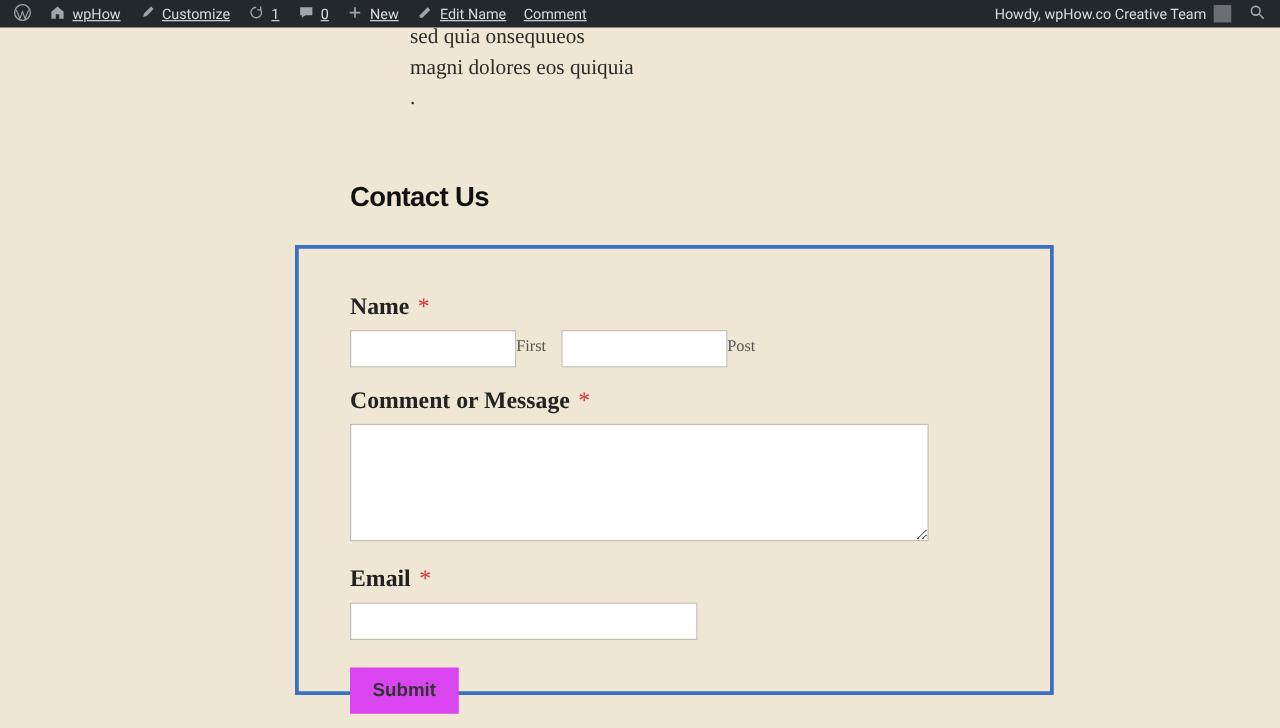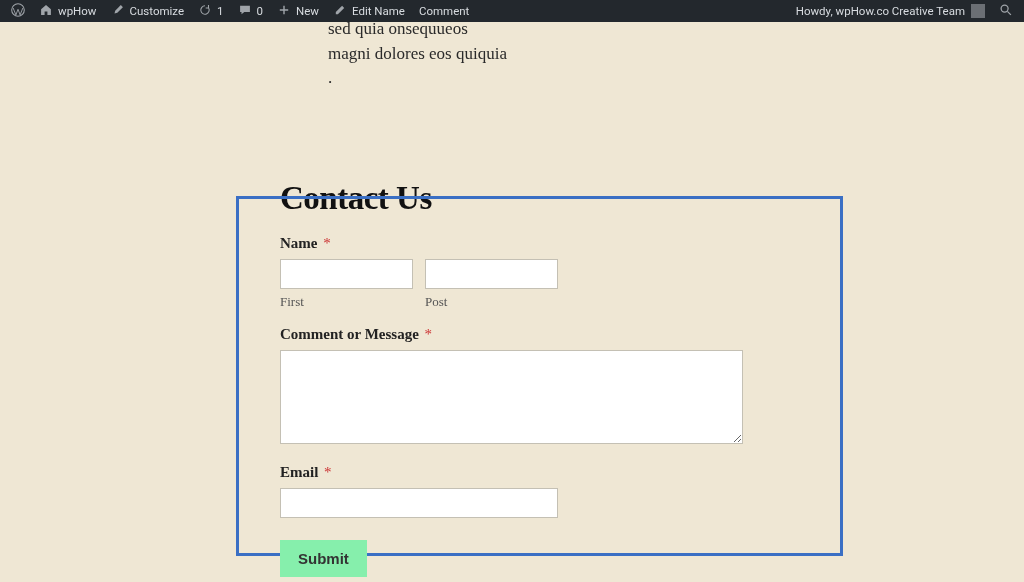--- a/index.html
+++ b/index.html
@@ -13,21 +13,21 @@
   }
   
   .adminbar{
     position:absolute;top:0;left:0;right:0;height:22px;
     background:#23282d;
     display:flex;align-items:center;
     font-size:11.5px;color:#ccd0d4;
     padding:0 4px;
     box-sizing:border-box;
   }
-  .adminbar .ab-left{display:flex;align-items:center;height:100%;}
+  .adminbar .ab-left{display:flex;align-items:center;height:100%;text-decoration:underline;}
   .adminbar .ab-right{margin-left:auto;display:flex;align-items:center;height:100%;text-align:right;}
   .ab-item{display:flex;align-items:center;height:100%;padding:0 7px;cursor:pointer;}
   .ab-item svg{width:14px;height:14px;fill:#a0a5aa;stroke:#a0a5aa;}
   .ab-item span.ab-label{margin-left:5px;color:#d8dce0;}
   .ab-item span.ab-count{margin-left:5px;color:#d8dce0;}
   .avatar{width:14px;height:14px;background:#6b6f74;margin-left:6px;}
   
   .page{
     position:absolute;top:22px;left:0;right:0;bottom:0;
   }
@@ -36,65 +36,64 @@
     left:280px;top:-5px;
     width:180px;
     font-family:Georgia,"Times New Roman",serif;
     font-size:17px;line-height:1.45;
     color:#2a2a2a;
     margin-left:48px;
   }
   .heading{
     position:absolute;
     left:280px;top:123px;
-    font-family:Liberation Serif, serif;
+    font-family:Liberation Sans, sans-serif;
     font-weight:800;
-    font-size:33px;
+    font-size:22px;
     letter-spacing:-0.5px;
     color:#111;
-    margin-top:35px;
   }
   
   .form-wrap{
     position:absolute;
     left:236px;top:174px;
     width:607px;height:360px;
     border:3px solid #3a6fc4;
     box-sizing:border-box;
   }
   .form-inner{
     position:absolute;left:41px;top:36px;right:54px;
   }
   .field{margin-bottom:16px;}
   .flabel{
     font-family:Georgia,"Times New Roman",serif;
-    font-weight:700;font-size:15px;color:#222;
+    font-weight:700;font-size:19px;color:#222;
     display:block;margin-bottom:7px;
   }
   .req{color:#c33;margin-left:2px;font-weight:400;}
   .name-row{display:flex;gap:12px;}
-  .name-col{display:flex;flex-direction:column;}
+  .name-col{display:flex;flex-direction:row;}
   input[type=text],textarea{
     box-sizing:border-box;
     border:1px solid #c4c0b4;
     background:#fff;
     font-size:14px;
     padding:6px 8px;
     font-family:inherit;
   }
   .name-col input{width:133px;height:30px;}
   .sublabel{
     font-family:Georgia,"Times New Roman",serif;
     font-size:13px;color:#555;margin-top:5px;
   }
   .email-field input{width:278px;height:30px;}
   .msg-field textarea{width:463px;height:94px;resize:vertical;}
   .submit-btn{
     display:inline-block;
-    background:#86efac;
+    background:#d946ef;
     border:none;
     padding:10px 18px;
     font-size:15px;font-weight:600;
     color:#333;
     cursor:pointer;
     margin-top:6px;
   }
   
   .cutoff{
     position:absolute;left:280px;top:555px;

